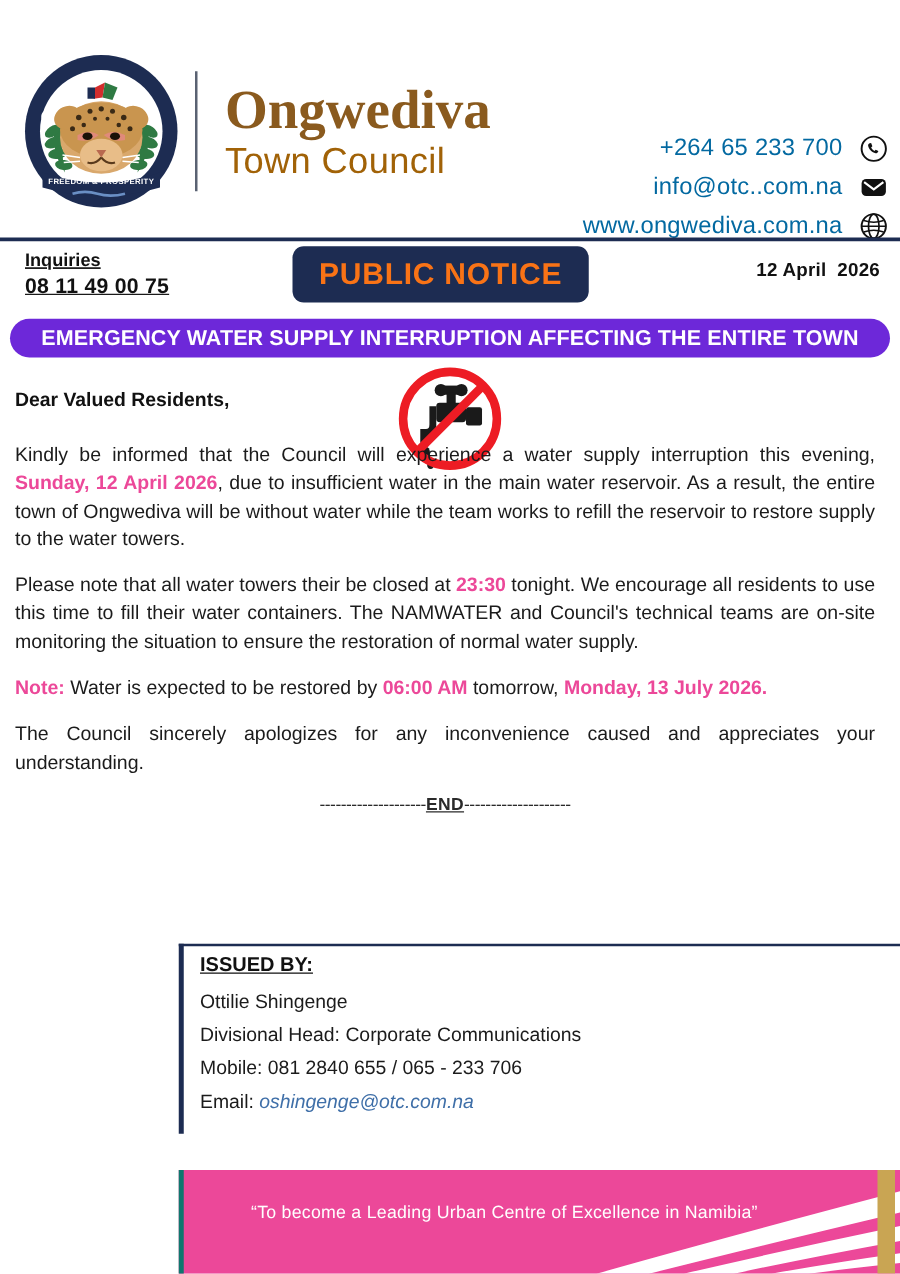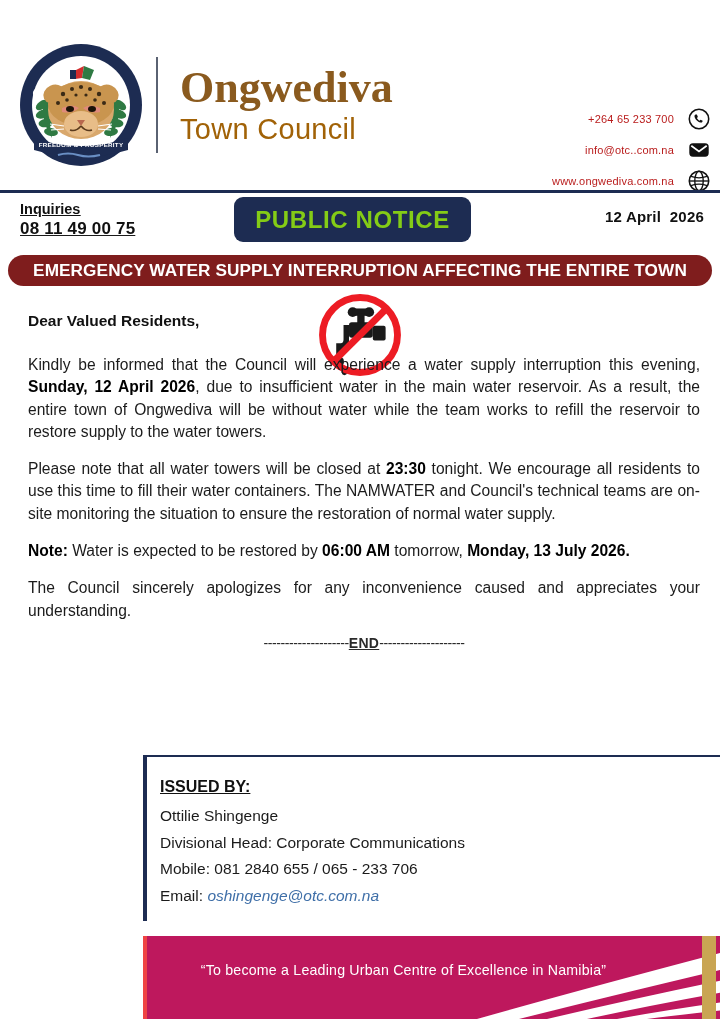--- a/index.html
+++ b/index.html
@@ -56,22 +56,22 @@
     flex-direction:column;
     gap:9px;
   }
   .contact-row {
     display:flex;
     align-items:center;
     justify-content:flex-end;
     gap:14px;
   }
   .contact-text {
-    font-size:11px;
-    color:#b91c1c;
+    font-size:19px;
+    color:#0369a1;
     letter-spacing:0.2px;
     white-space:nowrap;
   }
   .contact-icon { width:22px; height:22px; flex:0 0 22px; display:block; }
 
   .header-rule {
     position:absolute;
     left:0; right:0; top:190px;
     height:3px;
     background:#1d2c52;
@@ -102,21 +102,21 @@
     font-weight:700;
     color:#111;
     letter-spacing:0.2px;
   }
   .public-notice-badge {
     position:absolute;
     left:234px; top:4px;
     width:237px; height:45px;
     background:#1d2c52;
     border-radius:9px;
-    color:#84cc16;
+    color:#f97316;
     font-size:24px;
     font-weight:700;
     letter-spacing:0.6px;
     display:flex;
     align-items:center;
     justify-content:center;
   }
   .notice-date {
     position:absolute;
     right:16px; top:15px;
@@ -124,21 +124,21 @@
     font-weight:700;
     color:#111;
     white-space:pre;
     letter-spacing:0.2px;
   }
 
   
   .headline-banner {
     margin:0 8px;
     height:31px;
-    background:#7f1d1d;
+    background:#6d28d9;
     border-radius:16px;
     display:flex;
     align-items:center;
     justify-content:center;
   }
   .headline-text {
     color:#ffffff;
     font-size:17.2px;
     font-weight:700;
     letter-spacing:0.1px;
@@ -148,60 +148,60 @@
   
   .icon-row {
     display:flex;
     justify-content:center;
     margin-top:6px;
   }
   .no-water { width:104px; height:86px; display:block; }
 
   
   .body-wrap {
-    padding:0 20px 0 28px;
+    padding:0 20px 0 12px;
     margin-top:-2px;
     position:relative;
   }
   .salutation {
     font-size:15.5px;
     font-weight:700;
     color:#111;
     margin-top:-66px;
     margin-bottom:24px;
   }
   .para {
     font-size:15.6px;
     line-height:1.43;
     color:#1b1b1b;
     text-align:justify;
     margin-bottom:15px;
   }
-  .para b { font-weight:700; color:#000000; }
+  .para b { font-weight:700; color:#ec4899; }
   .para.last { margin-bottom:8px; }
 
   .end-divider {
     text-align:center;
     font-size:14px;
     color:#2a2a2a;
     letter-spacing:-0.4px;
     margin-top:13px;
     white-space:nowrap;
   }
   .end-divider b { font-weight:700; letter-spacing:0.3px;text-decoration:underline; }
 
   
   .issued-box {
     position:absolute;
     left:143px; top:755px;
     width:577px;
     background:#ffffff;
     border-left:4px solid #1d2c52;
     border-top:2px solid #1d2c52;
-    padding:21px 0 11px 13px;
+    padding:7px 0 11px 13px;
   }
   .issued-title {
     font-size:16px;
     font-weight:700;
     color:#111;
     text-decoration:underline;
     text-underline-offset:1px;
     margin-bottom:7px;
   }
   .issued-line {
@@ -215,22 +215,22 @@
     color:#3f6fa8;
     font-style:italic;
   }
 
   
   .footer {
     position:absolute;
     left:143px; top:936px;
     width:577px;
     height:83px;
-    background:#be185d;
-    border-left:4px solid #ef4444;
+    background:#ec4899;
+    border-left:4px solid #0f766e;
     overflow:hidden;
   }
   .footer svg { position:absolute; left:0; top:0; width:577px; height:83px; }
   .footer-tagline {
     position:absolute;
     left:0; right:0; top:26px;
     text-align:center;
     padding-right:60px;
     color:#ffffff;
     font-size:14.2px;
@@ -402,21 +402,21 @@
     <line x1="23" y1="76" x2="81" y2="18" stroke="#ED1C24" stroke-width="7.5"></line>
   </svg>
 </div>
 
 <div class="body-wrap">
 
   <div class="salutation">Dear Valued Residents,</div>
 
   <p class="para"><span>Kindly be informed that the Council will experience a water supply interruption this evening, </span><b>Sunday, 12 April 2026</b><span>, due to insufficient water in the main water reservoir. As a result, the entire town of Ongwediva will be without water while the team works to refill the reservoir to restore supply to the water towers.</span></p>
 
-  <p class="para"><span>Please note that all water towers will be closed at </span><b>23:30</b><span> tonight. We encourage all residents to use this time to fill their water containers. The NAMWATER and Council's technical teams are on-site monitoring the situation to ensure the restoration of normal water supply.</span></p>
+  <p class="para"><span>Please note that all water towers their be closed at </span><b>23:30</b><span> tonight. We encourage all residents to use this time to fill their water containers. The NAMWATER and Council's technical teams are on-site monitoring the situation to ensure the restoration of normal water supply.</span></p>
 
   <p class="para"><b>Note:</b><span> Water is expected to be restored by </span><b>06:00 AM</b><span> tomorrow, </span><b>Monday, 13 July 2026.</b></p>
 
   <p class="para last">The Council sincerely apologizes for any inconvenience caused and appreciates your understanding.</p>
 
   <div class="end-divider"><span>--------------------</span><b>END</b><span>--------------------</span></div>
 </div>
 
 <div class="issued-box">
   <div class="issued-title">ISSUED BY:</div>

